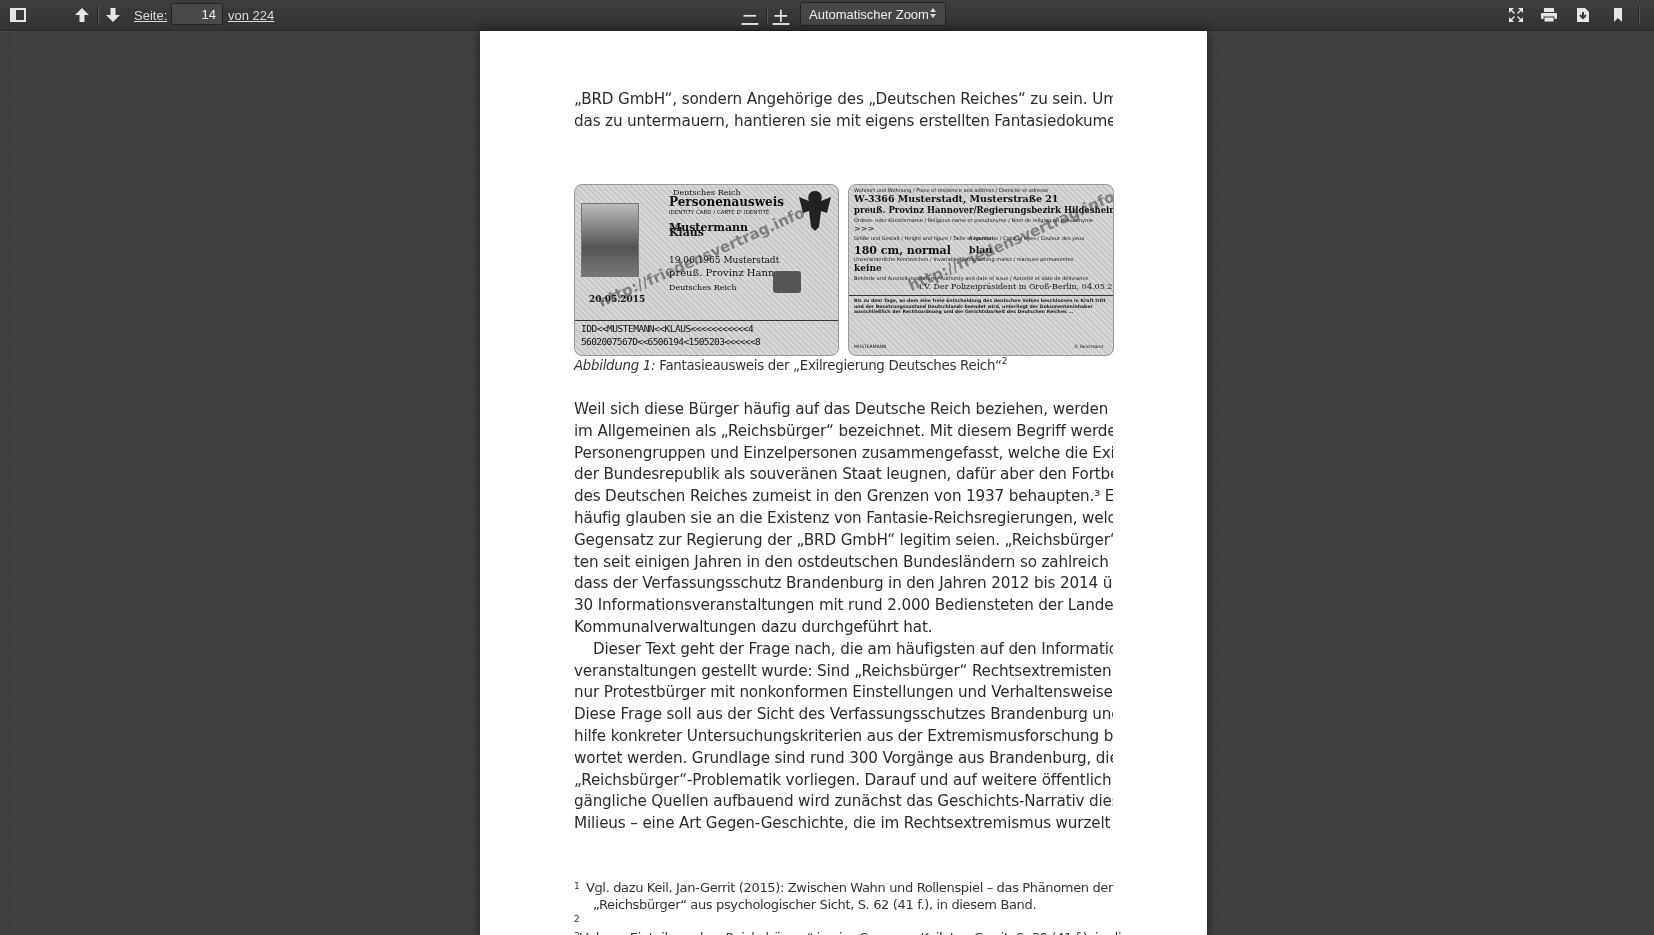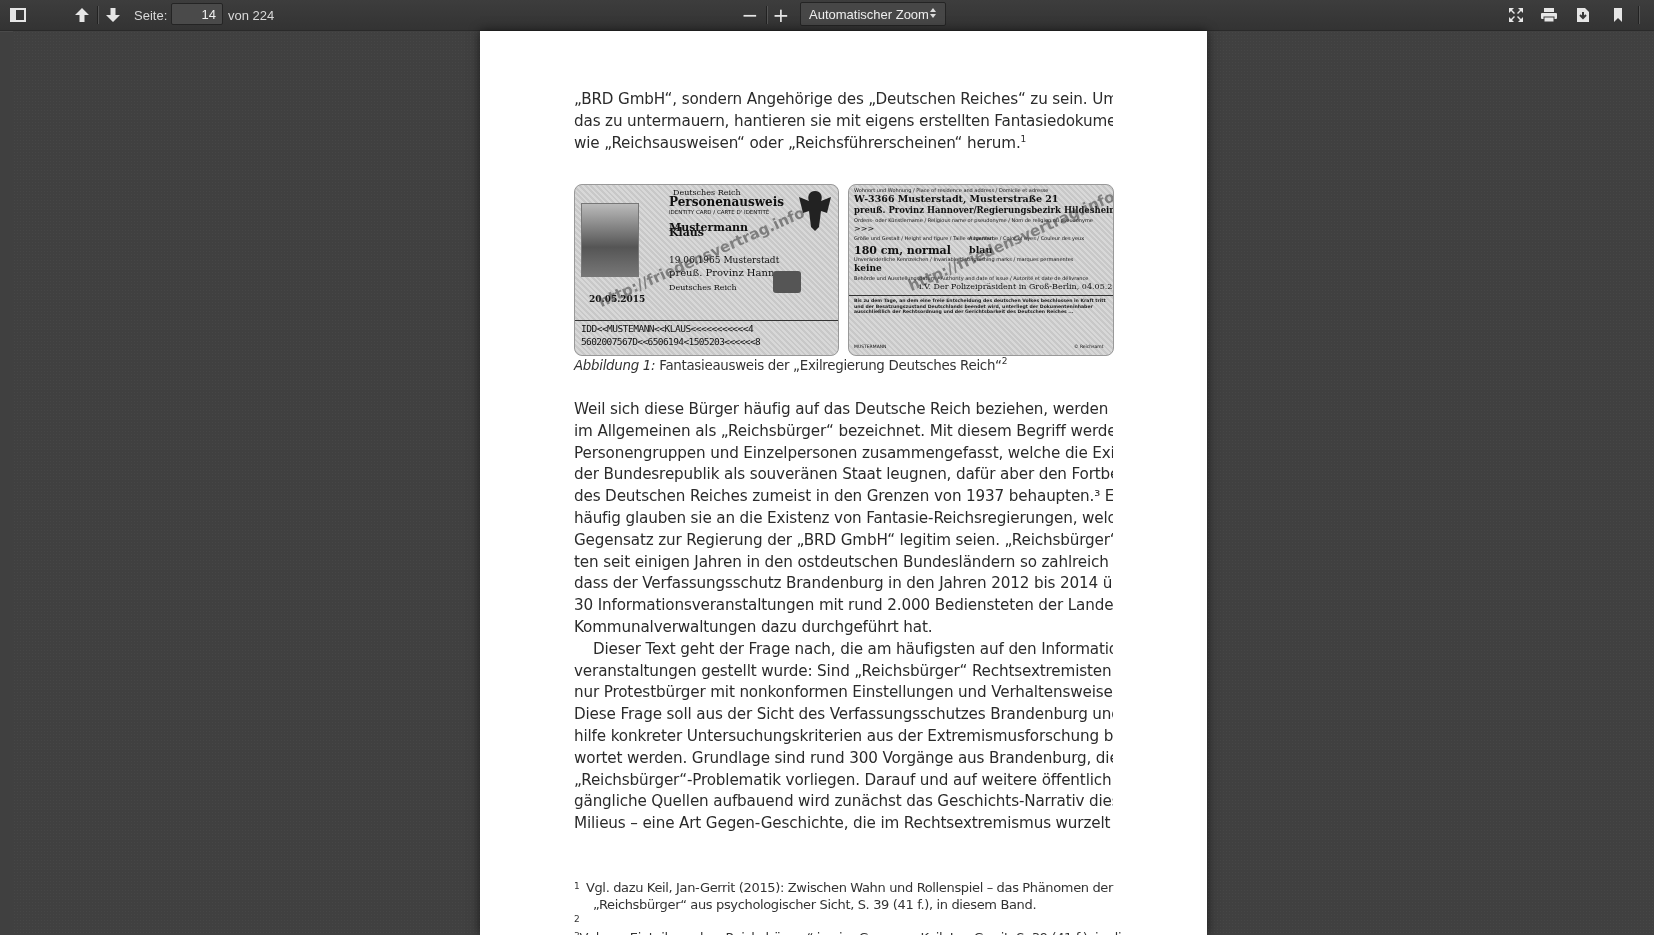--- a/index.html
+++ b/index.html
@@ -1,19 +1,19 @@
 <!DOCTYPE html>
 <html><head>
 <meta charset="utf-8">
 <style>
   html,body{margin:0;padding:0;}
   body{width:1654px;height:935px;overflow:hidden;background:#404040;font-family:"DejaVu Sans",sans-serif;position:relative;}
   #toolbar{position:absolute;left:0;top:0;width:1654px;height:30px;background:#383838;
     background-image:linear-gradient(#3d3d3d,#333);border-bottom:1px solid #2a2a2a;box-shadow:0 1px 0 #4a4a4a;}
-  .tb{position:absolute;top:0;height:30px;display:flex;align-items:center;justify-content:center;color:#e6e6e6;}
+  .tb{position:absolute;top:0;height:30px;display:flex;align-items:center;justify-content:center;color:#e6e6e6;text-decoration:underline;}
   .iconbtn{width:28px;height:26px;top:2px;cursor:pointer;border-radius:2px;}
   .iconbtn svg{display:block}
   .sep{position:absolute;top:6px;width:1px;height:18px;background:#222;box-shadow:1px 0 0 #555;}
   .label{font-family:"Liberation Sans",sans-serif;font-size:13px;color:#d9d9d9;}
   #page-input{position:absolute;left:171px;top:3px;width:52px;height:22px;box-sizing:border-box;background:#4a4a4a;
     border:1px solid #242424;border-radius:2px;color:#f0f0f0;font-family:"Liberation Sans",sans-serif;font-size:13px;text-align:right;padding:0 6px;}
   #zoom-select{position:absolute;left:800px;top:2px;width:146px;height:24px;box-sizing:border-box;background:#474747;
     border:1px solid #242424;border-radius:2px;color:#eee;font-family:"Liberation Sans",sans-serif;font-size:13px;padding:0 8px;display:flex;align-items:center;justify-content:space-between;cursor:pointer;}
   #viewer{position:absolute;left:0;top:31px;width:1654px;height:904px;background:#404040;
     background-image:radial-gradient(rgba(255,255,255,0.03) 1px,transparent 1px);background-size:3px 3px;margin-left:13px;}
@@ -113,21 +113,20 @@
   </div>
   <div class="sep" style="left:1638px;"></div>
 </div>
 
 <div id="viewer">
   <div id="page">
 
     <div class="txt" style="top:58px;">
       <div class="line">„BRD GmbH“, sondern Angehörige des „Deutschen Reiches“ zu sein. Um</div>
       <div class="line">das zu untermauern, hantieren sie mit eigens erstellten Fantasiedokumenten</div>
-      <div class="line last"><span>wie „Reichsausweisen“ oder „Reichsführerscheinen“ herum.</span><sup>1</sup></div>
     </div>
 
     <div class="fig" style="left:94px;width:263px;">
       <div style="position:absolute;left:6px;top:18px;width:56px;height:72px;background:linear-gradient(#bbb,#555 60%,#777);border:1px solid #777;"></div>
       <div class="card-text" style="left:98px;top:3px;font-size:8px;">Deutsches Reich</div>
       <div class="card-text" style="left:94px;top:10px;font-size:12px;font-weight:bold;">Personenausweis</div>
       <div class="card-text" style="left:94px;top:24px;font-size:5.5px;font-family:'DejaVu Sans',sans-serif;">IDENTITY CARD / CARTE D' IDENTITÉ</div>
       <div class="card-text" style="left:94px;top:36px;font-size:11px;font-weight:bold;">Mustermann</div>
       <div class="card-text" style="left:94px;top:41px;font-size:11px;font-weight:bold;">Klaus</div>
       <div class="card-text" style="left:94px;top:70px;font-size:9px;">19.06.1965 Musterstadt</div>
@@ -194,21 +193,21 @@
       <div class="line">Milieus – eine Art Gegen-Geschichte, die im Rechtsextremismus wurzelt – dar-</div>
     </div>
 
     <div class="fn" style="top:849px;">
       <div class="row">
           <span class="num">1</span>
           <span>Vgl. dazu Keil, Jan-Gerrit (2015): Zwischen Wahn und Rollenspiel – das Phänomen der</span>
         </div>
       <div class="row">
           <span class="num"></span>
-          <span>„Reichsbürger“ aus psychologischer Sicht, S. 39 (41 f.), in diesem Band.</span>
+          <span>„Reichsbürger“ aus psychologischer Sicht, S. 62 (41 f.), in diesem Band.</span>
         </div>
       <div class="row">
           <span class="num">2</span>
         </div>
       <div class="row">
           <span class="num">3</span>
           <span>Vgl. zur Einteilung der „Reichsbürger“ in vier Gruppen: Keil, Jan-Gerrit, S. 39 (41 f.), in diesem</span>
         </div>
     </div>
   </div>

